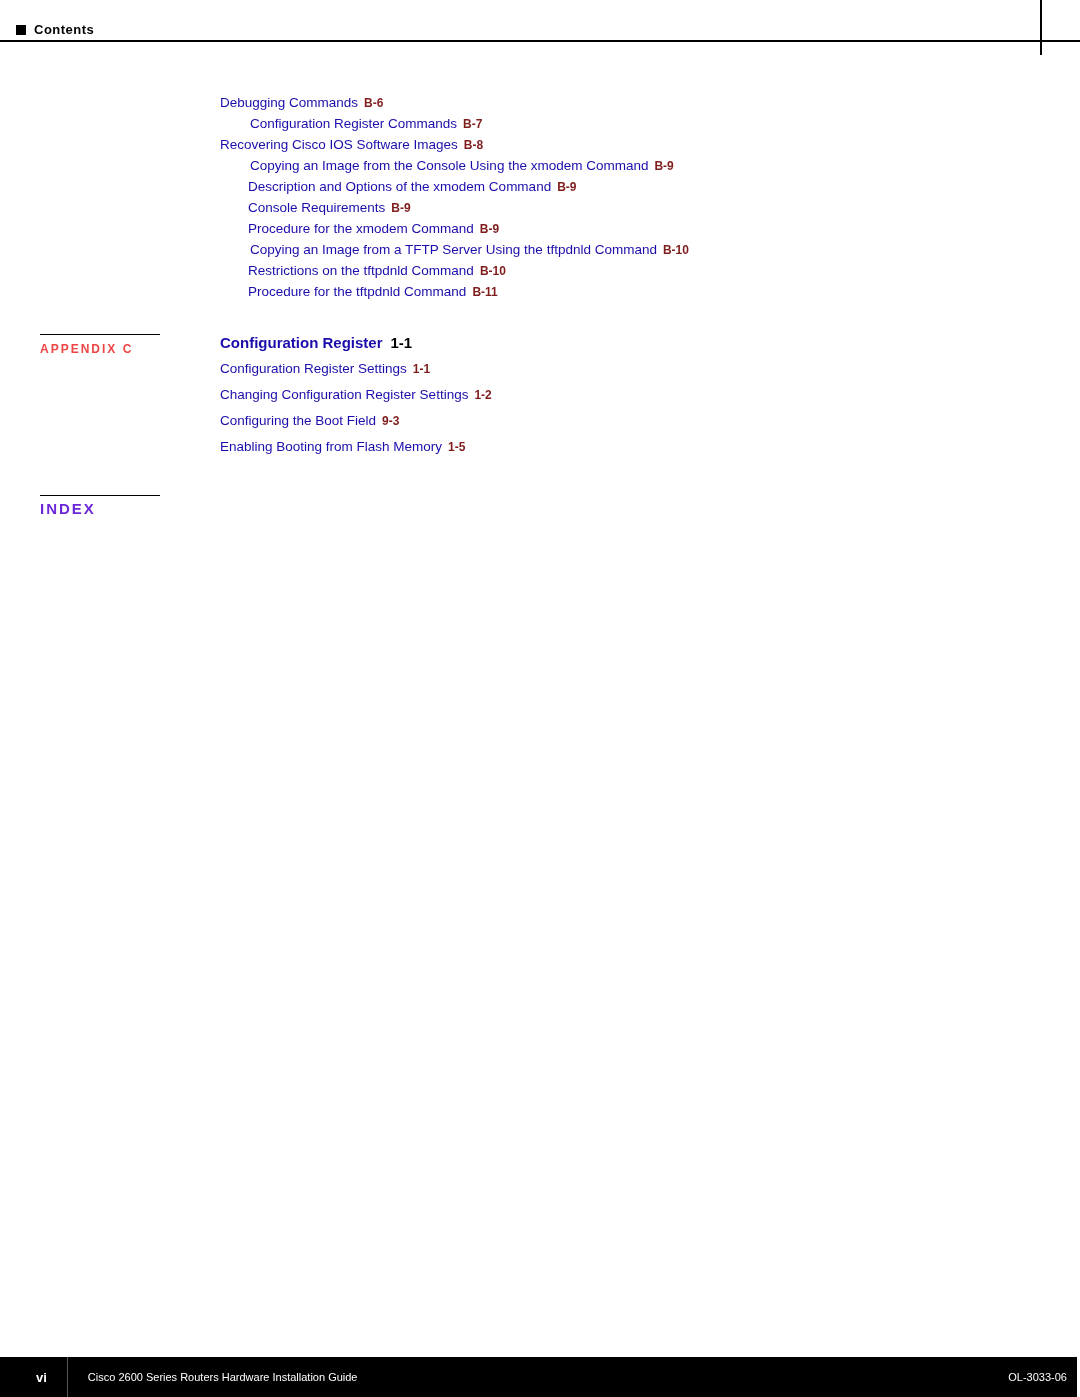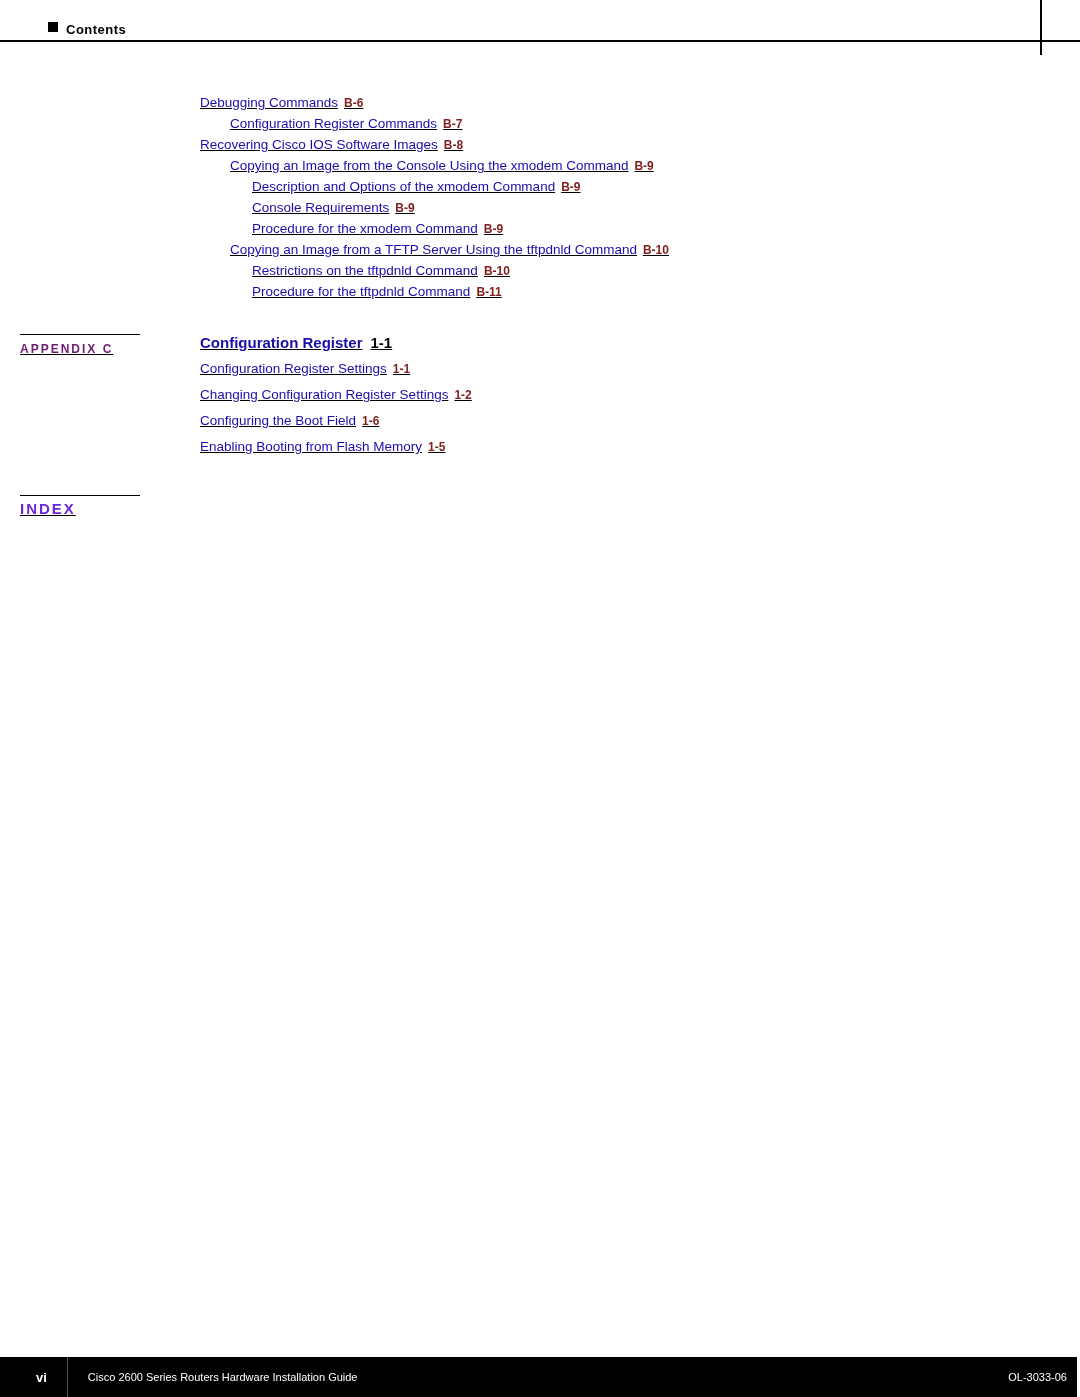--- a/index.html
+++ b/index.html
@@ -31,21 +31,22 @@
       height: 2px;
       background: #000;
       position: absolute;
       top: 40px;
       left: 0;
     }
 
     
     .header {
       display: flex;
-      padding: 22px 40px 8px 48px;
+      align-items: center;
+      padding: 22px 40px 8px 16px;
       position: relative;
     }
 
     .header-square {
       width: 10px;
       height: 10px;
       background: #000;
       margin-right: 8px;
       flex-shrink: 0;
     }
@@ -64,22 +65,21 @@
       background: #000;
       position: absolute;
       top: 0;
       right: 38px;
       height: 55px;
     }
 
     
     .content {
       flex: 1;
-      padding: 50px 40px 80px 20px;
-      text-decoration: underline;
+      padding: 50px 40px 80px 40px;
     }
 
     .toc-section {
       margin-left: 180px;
     }
 
     
     .toc-entry {
       display: flex;
       align-items: baseline;
@@ -96,42 +96,42 @@
     .toc-entry .page-num {
       color: #7f1d1d;
       font-weight: bold;
       margin-left: 6px;
       font-size: 12px;
     }
 
     
     .indent-0 { margin-left: 0px; }
     .indent-1 { margin-left: 30px; }
-    .indent-2 { margin-left: 52px; }
+    .indent-2 { margin-left: 28px; }
 
     
     .appendix-section {
       margin-top: 30px;
       display: flex;
       align-items: flex-start;
       gap: 0;
     }
 
     .appendix-label-col {
       width: 180px;
       flex-shrink: 0;
       position: relative;
     }
 
     .appendix-label {
       font-family: Arial, Helvetica, sans-serif;
       font-size: 12px;
       font-weight: bold;
       letter-spacing: 2px;
-      color: #701a75;
+      color: #ef4444;
       text-transform: uppercase;
       padding-top: 2px;
     }
 
     .appendix-label-line {
       width: 120px;
       height: 1px;
       background: #000;
       margin-bottom: 4px;
     }
@@ -338,21 +338,21 @@
             <span class="page-num">1-1</span>
           </div>
 
           <div class="toc-entry indent-0">
             <a class="entry-title">Changing Configuration Register Settings</a>
             <span class="page-num">1-2</span>
           </div>
 
           <div class="toc-entry indent-0">
             <a class="entry-title">Configuring the Boot Field</a>
-            <span class="page-num">1-6</span>
+            <span class="page-num">9-3</span>
           </div>
 
           <div class="toc-entry indent-0">
             <a class="entry-title">Enabling Booting from Flash Memory</a>
             <span class="page-num">1-5</span>
           </div>
 
         </div>
       </div>
     </div>

